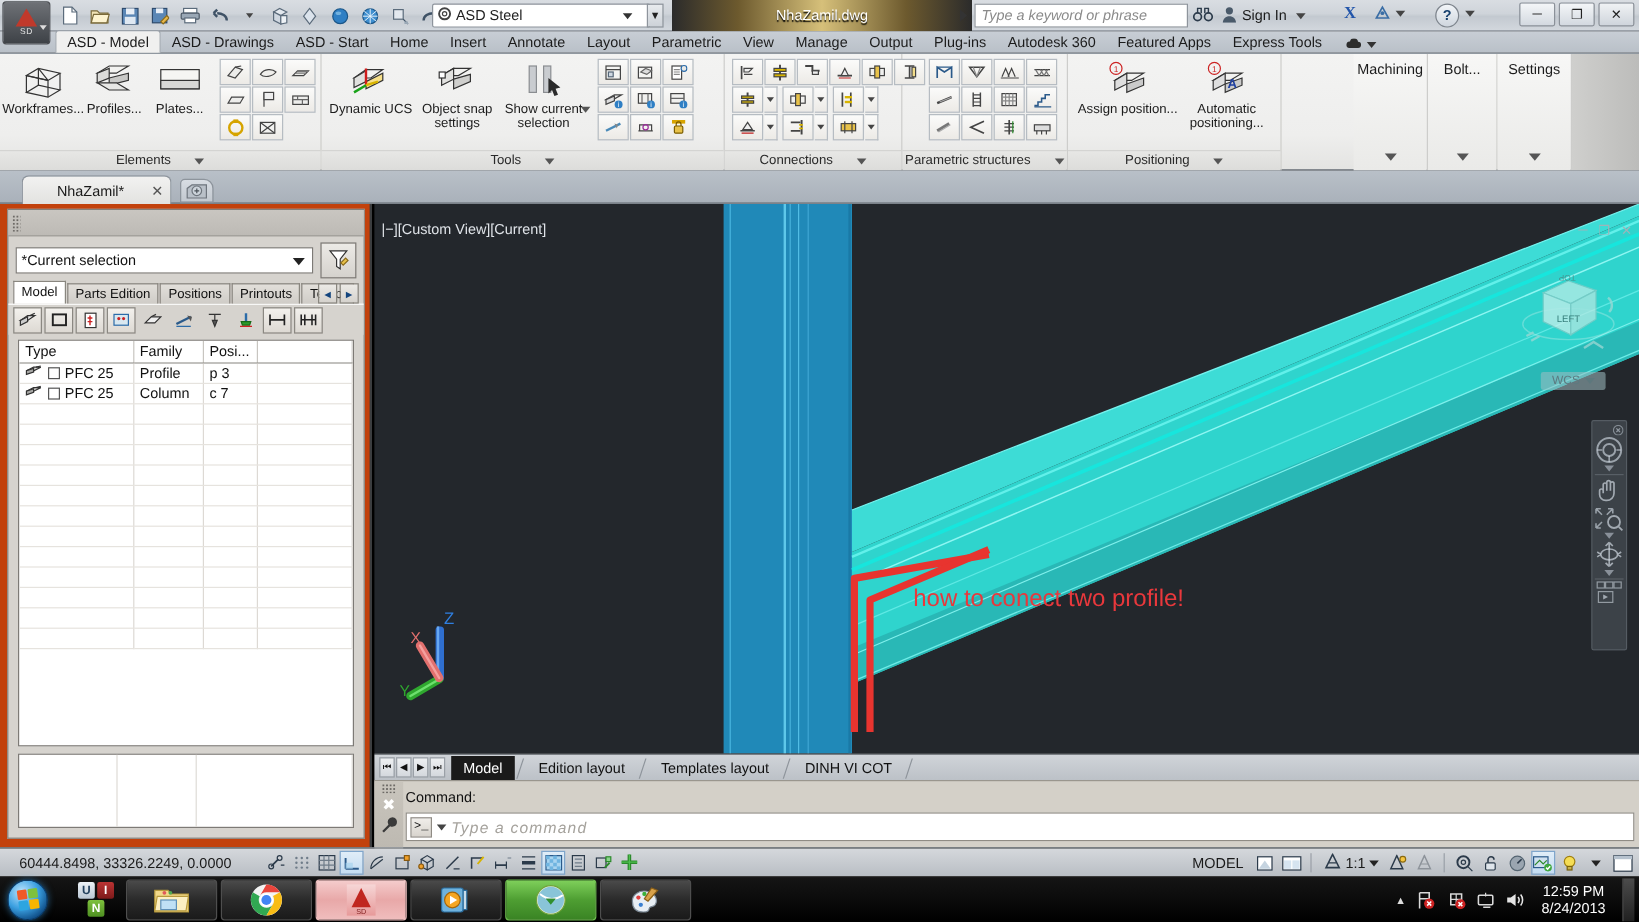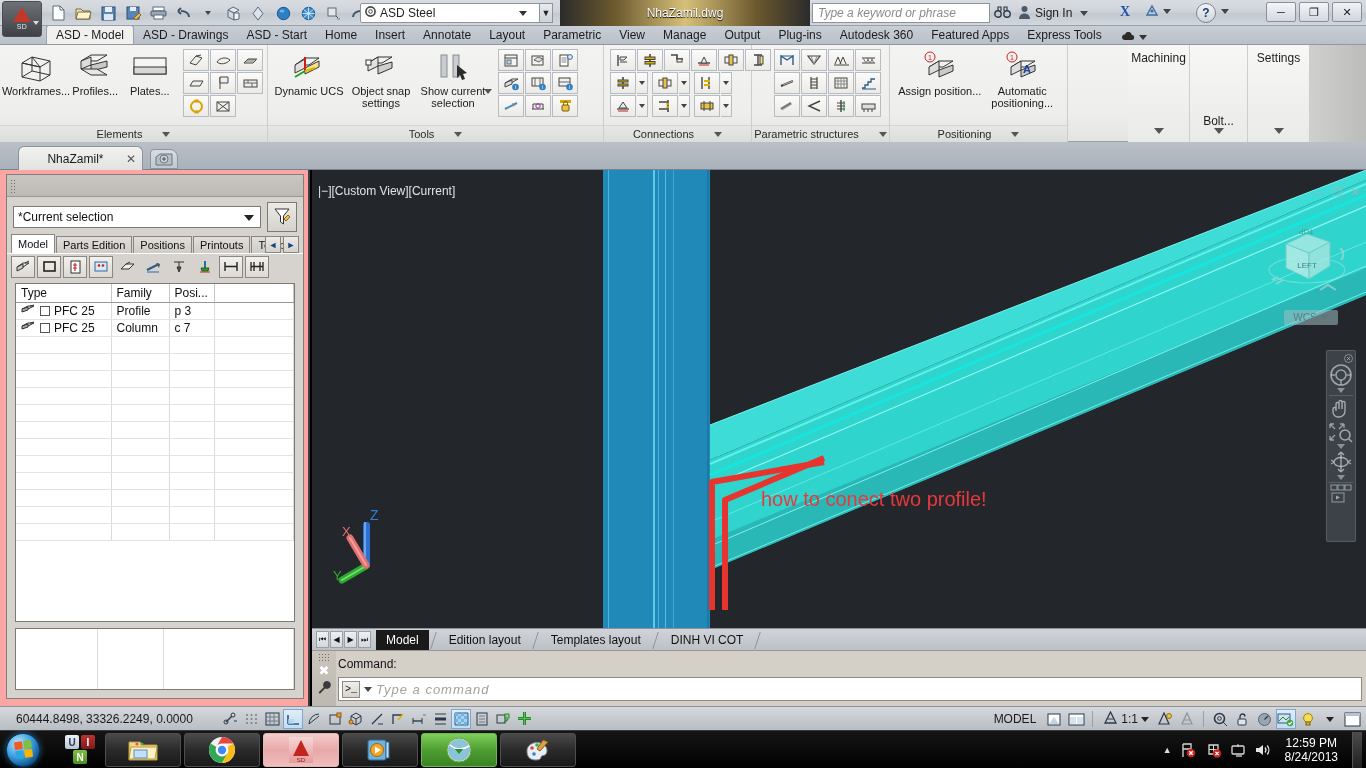--- a/index.html
+++ b/index.html
@@ -163,21 +163,21 @@
   .newtab{
     position:absolute; left:150px; top:7px; width:28px;height:20px;
     background:linear-gradient(to bottom,#d8dde3,#c2c8cf);
     border:1px solid #8d949c; border-radius:4px 8px 0 0;
     display:flex;align-items:center;justify-content:center;
   }
 
   
   .palette{
     position:absolute; left:0; top:170px; width:310px; height:536px;
-    background:#fca5a5; border-right:2px solid #3b3d3f;
+    background:#c2410c; border-right:2px solid #3b3d3f;
   }
   .pal-inner{
     position:absolute; left:6px; top:4px; width:298px; height:525px;
     background:#d6d3ce; border:1px solid #83807b;
     display:flex; flex-direction:column;
   }
   .pal-grip{ height:22px; background:linear-gradient(to bottom,#c9c6c1,#bdbab5);
     border-bottom:1px solid #9a9792; display:flex; align-items:center; padding-left:3px;}
   .gripdots{ width:7px;height:14px;
     background-image:radial-gradient(#6d6a66 40%, transparent 41%);
@@ -987,21 +987,21 @@
       <div class="panel-title">
         <span>Positioning</span>
         <i class="ptri"></i>
       </div>
     </div>
 
     <div class="collapsed-panel" style="left:1128px; width:62px;">
       <div class="lbl">Machining</div>
       <i class="ptri2"></i>
     </div>
-    <div class="collapsed-panel" style="left:1190px; width:58px;justify-content:flex-end;">
+    <div class="collapsed-panel" style="left:1190px; width:58px;">
       <div class="lbl">Bolt...</div>
       <i class="ptri2"></i>
     </div>
     <div class="collapsed-panel" style="left:1248px; width:62px;">
       <div class="lbl">Settings</div>
       <i class="ptri2"></i>
     </div>
     <div style="position:absolute;left:1310px;top:0;width:56px;height:97px;background:linear-gradient(to right,#cfcfcd,#bcbcba)"></div>
   </div>
 

